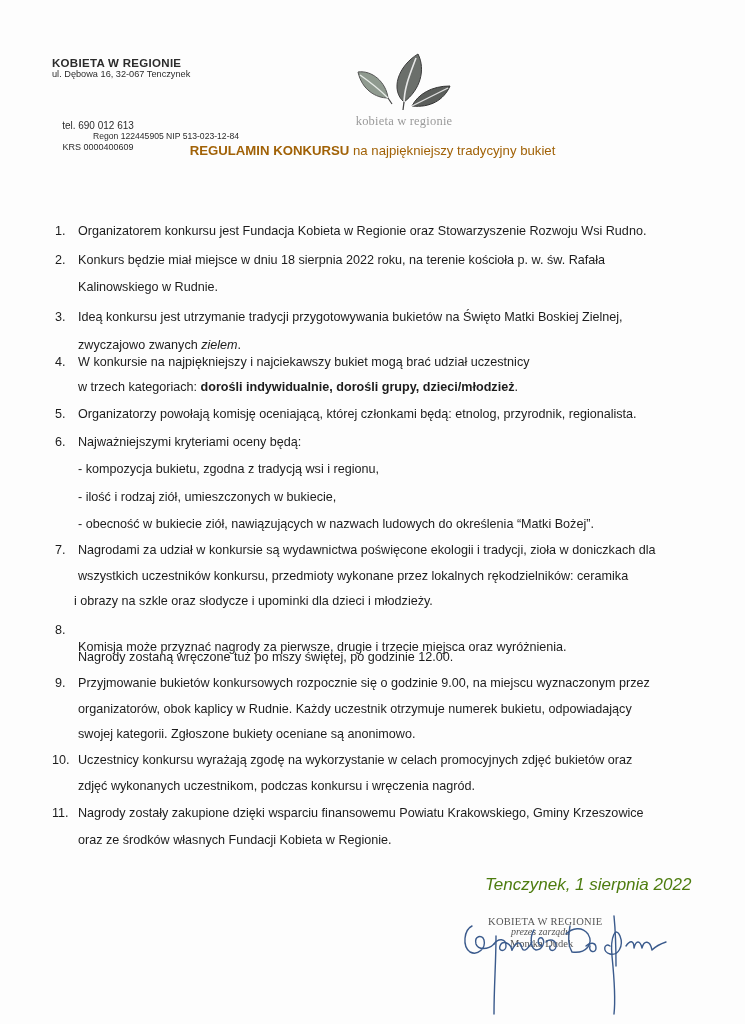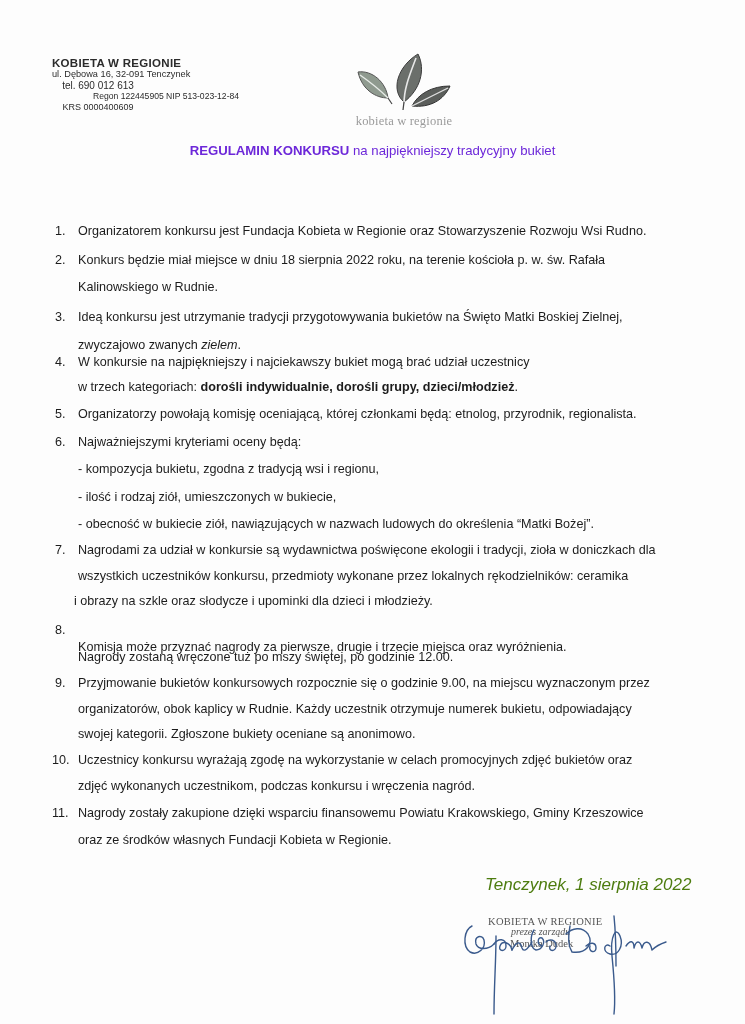--- a/index.html
+++ b/index.html
@@ -12,21 +12,21 @@
   .stamp { position: absolute; left: 38px; top: 57px; width: 92px; text-align: center; font-family: "Liberation Sans", sans-serif; color: #2b2b2b; }
   .stamp .org { font-weight: bold; font-size: 11.5px; letter-spacing: 0.3px; white-space: nowrap; position: relative; left: 14px; }
   .stamp .line { font-size: 9.2px; line-height: 11px; white-space: nowrap; position: relative; left: 14px; }
 
   
   .logo { position: absolute; left: 346px; top: 52px; width: 112px; height: 80px; }
   .logo svg { position: absolute; left: 0; top: 0; }
   .logo .logo-text { position: absolute; left: 2px; top: 62px; width: 112px; text-align: center; font-family: "Liberation Serif", serif; font-size: 12.5px; color: #9a9a9a; letter-spacing: 0.2px; white-space: nowrap; }
 
   
-  .title { position: absolute; left: 0; width: 745px; text-align: center; font-family: "Liberation Sans", sans-serif; font-size: 13.2px; color: #6d28d9; }
+  .title { position: absolute; left: 0; width: 745px; text-align: center; font-family: "Liberation Sans", sans-serif; font-size: 13.2px; color: #a16207; }
   .title.t1 { top: 143px; }
   .title.t2 { top: 171px; font-weight: bold; }
   .title .b { font-weight: bold; }
 
   
   .rules { position: absolute; left: 0; top: 0; width: 745px; }
   .rl { position: absolute; font-size: 12.6px; color: #1c1c1c; white-space: nowrap; font-family: "Liberation Sans", sans-serif; text-align: right; }
   .num { position: absolute; left: 55px; font-size: 12.6px; white-space: nowrap; color: #1c1c1c; }
   .indent { left: 78px; }
   .bold { font-weight: bold; }
@@ -40,22 +40,22 @@
   .sig-stamp .s3 { font-size: 10.5px; padding-left: 22px; white-space: nowrap; margin-top: 1px; }
   .signature { position: absolute; left: 460px; top: 906px; }
 </style>
 </head>
 <body>
 
 <div class="page">
 
   <div class="stamp">
     <div class="org">KOBIETA  W  REGIONIE</div>
-    <div class="line">ul. Dębowa 16, 32-091 Tenczynek</div>
-    <div class="line" style="font-size:10px;">tel. 690 012 613</div>
+    <div class="line">ul. Dębowa 16, 32-067 Tenczynek</div>
+    <div class="line" style="font-size:10px;margin-top:40px;">tel. 690 012 613</div>
     <div class="line" style="font-size:8.6px;padding-left:41px;">Regon 122445905 NIP 513-023-12-84</div>
     <div class="line" style="font-size:9px;">KRS 0000400609</div>
   </div>
 
   <div class="logo">
     <svg width="112" height="66" viewBox="0 0 112 66">
 
       <path d="M12 20 C 26 18, 40 30, 42 46 C 30 46, 16 38, 12 20 Z" fill="#8f9a8f" stroke="#555" stroke-width="1"></path>
       <path d="M14 23 C 24 30, 34 38, 42 46" fill="none" stroke="#e8ece8" stroke-width="1.4"></path>
 

